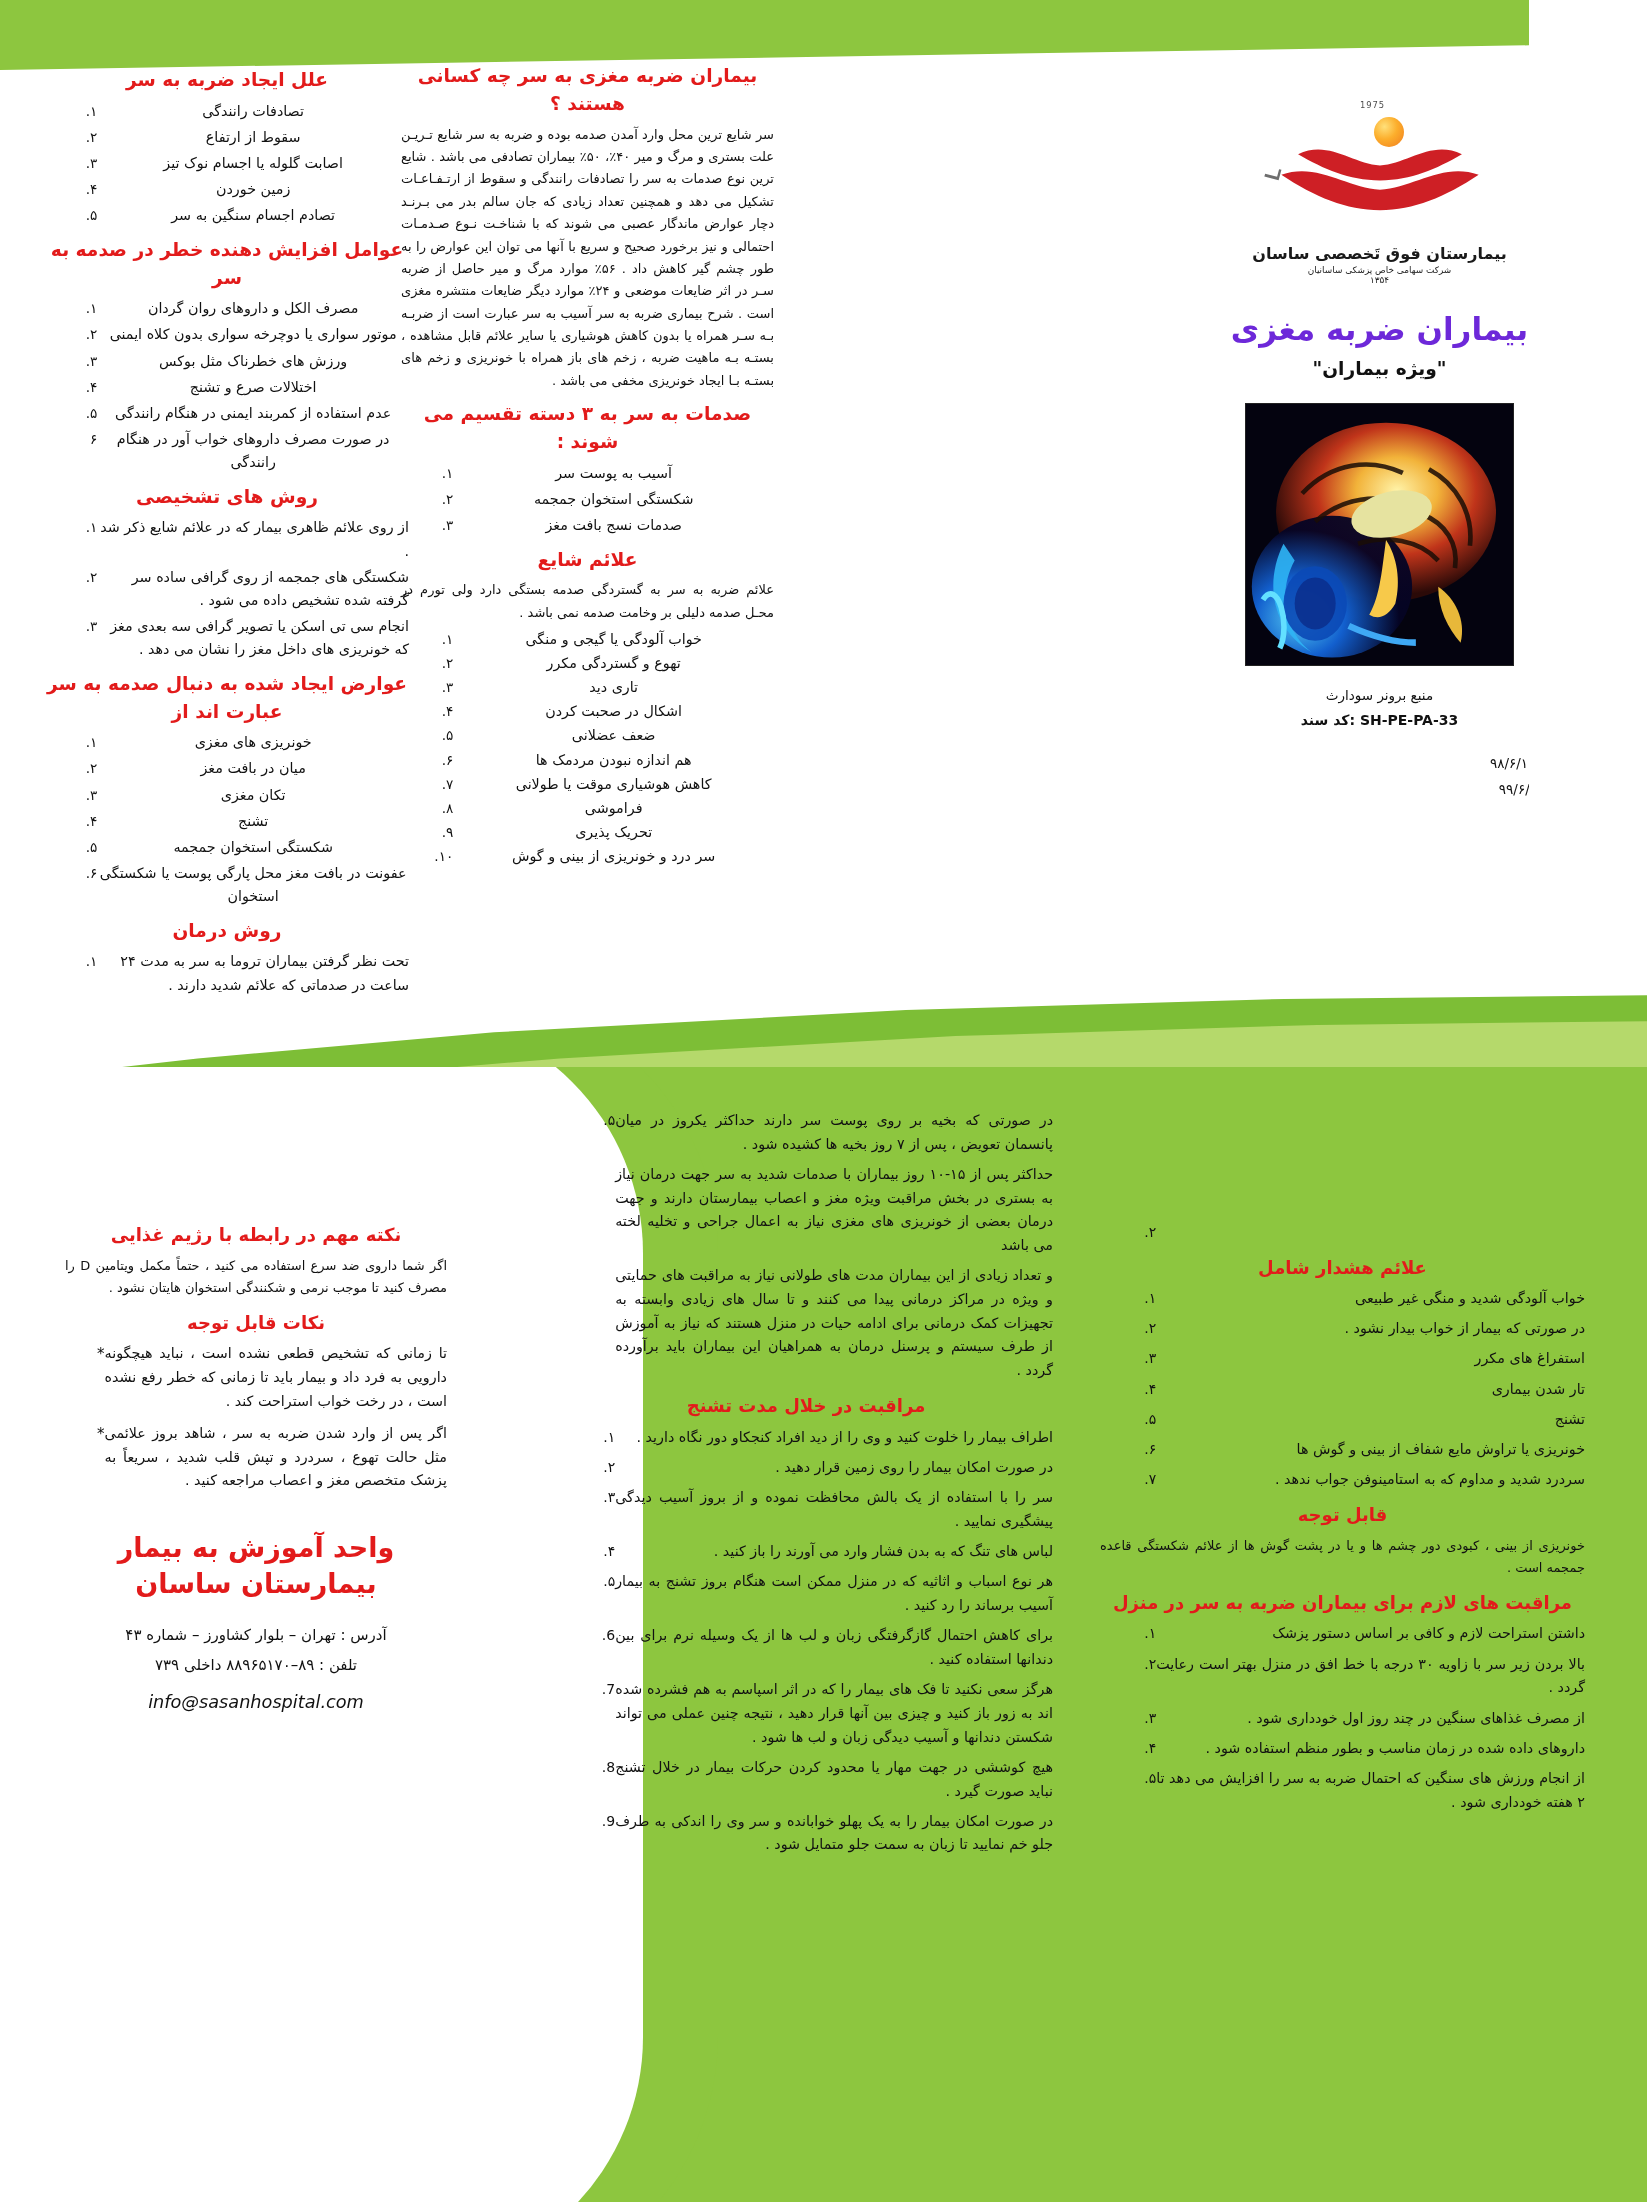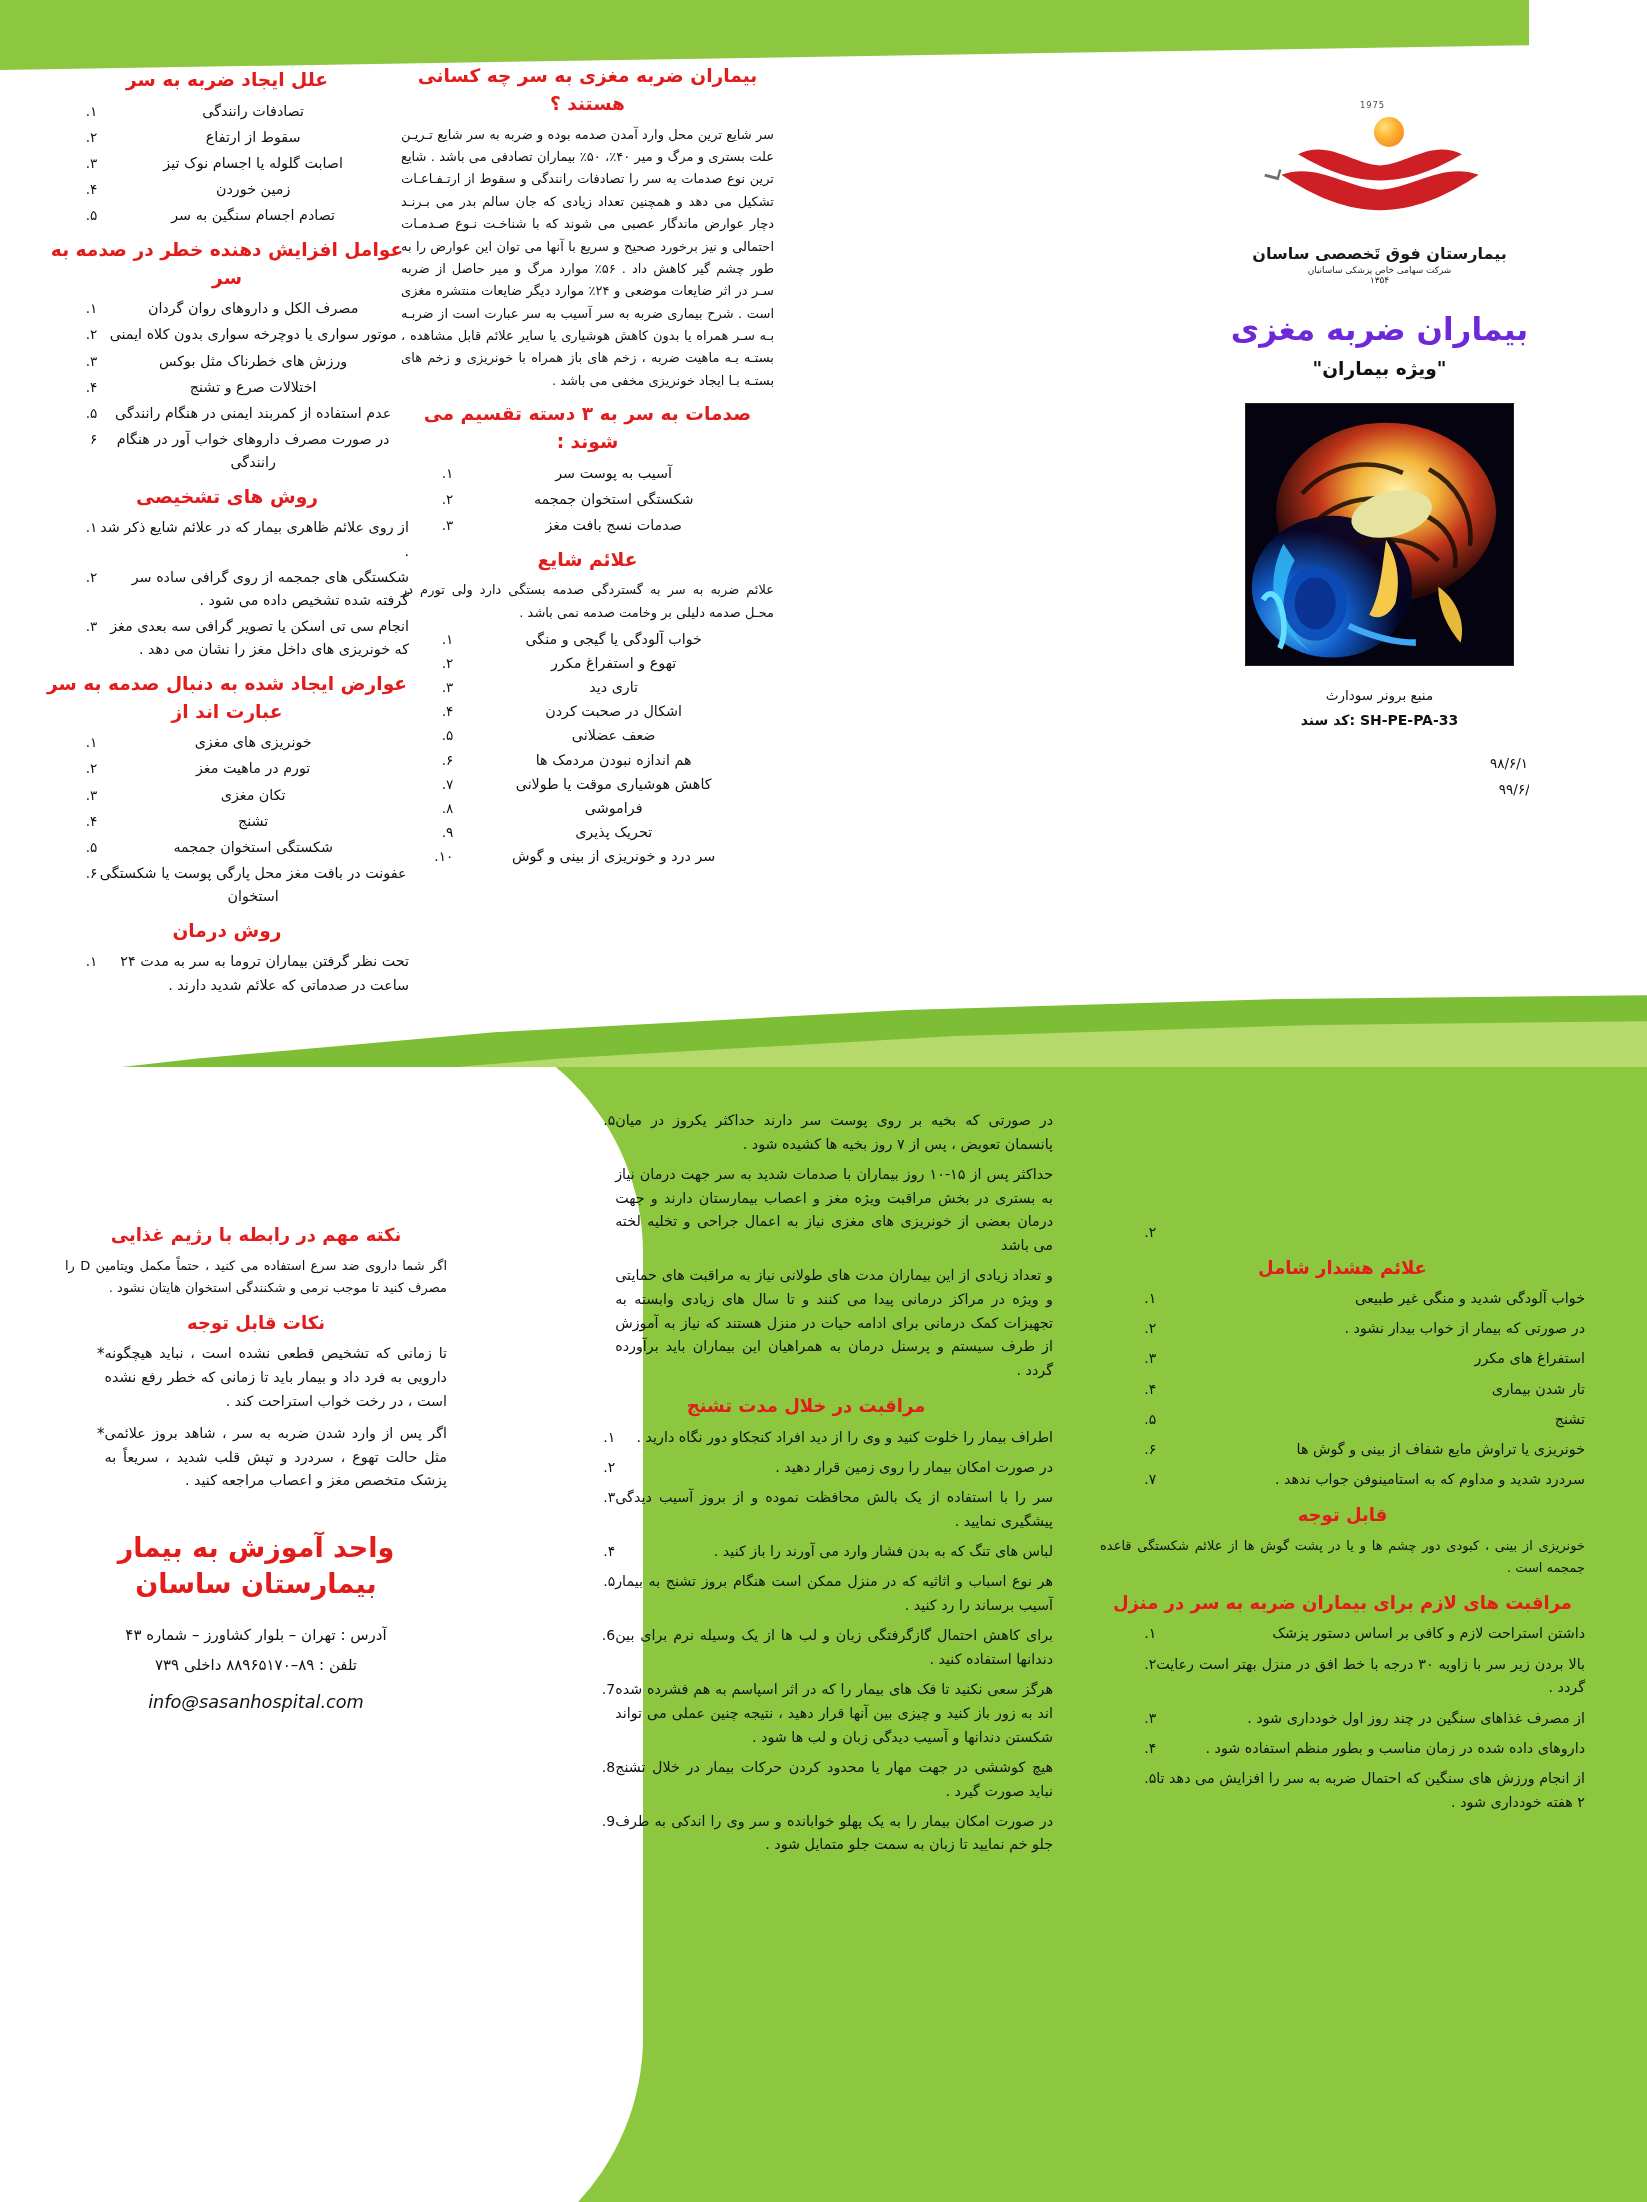--- a/index.html
+++ b/index.html
@@ -199,21 +199,21 @@
       </div>
 
       <div class="h-red">عوارض ایجاد شده به دنبال صدمه به سر عبارت اند از</div>
       <div class="numcol">
         <div class="row">
             <div class="num">۱.</div>
             <div class="txt center">خونریزی های مغزی</div>
           </div>
         <div class="row">
             <div class="num">۲.</div>
-            <div class="txt center">تورم در ماهیت مغز</div>
+            <div class="txt center">میان در بافت مغز</div>
           </div>
         <div class="row">
             <div class="num">۳.</div>
             <div class="txt center">تکان مغزی</div>
           </div>
         <div class="row">
             <div class="num">۴.</div>
             <div class="txt center">تشنج</div>
           </div>
         <div class="row">
@@ -257,21 +257,21 @@
 
       <div class="h-red">علائم شایع</div>
       <div class="para">علائم ضربه به سر به گستردگی صدمه بستگی دارد ولی تورم در محـل صدمه دلیلی بر وخامت صدمه نمی باشد .</div>
       <div class="numcol tight">
         <div class="row">
             <div class="num">۱.</div>
             <div class="txt center">خواب آلودگی یا گیجی و منگی</div>
           </div>
         <div class="row">
             <div class="num">۲.</div>
-            <div class="txt center">تهوع و استفراغ مکرر</div>
+            <div class="txt center">تهوع و گستردگی مکرر</div>
           </div>
         <div class="row">
             <div class="num">۳.</div>
             <div class="txt center">تاری دید</div>
           </div>
         <div class="row">
             <div class="num">۴.</div>
             <div class="txt center">اشکال در صحبت کردن</div>
           </div>
         <div class="row">

